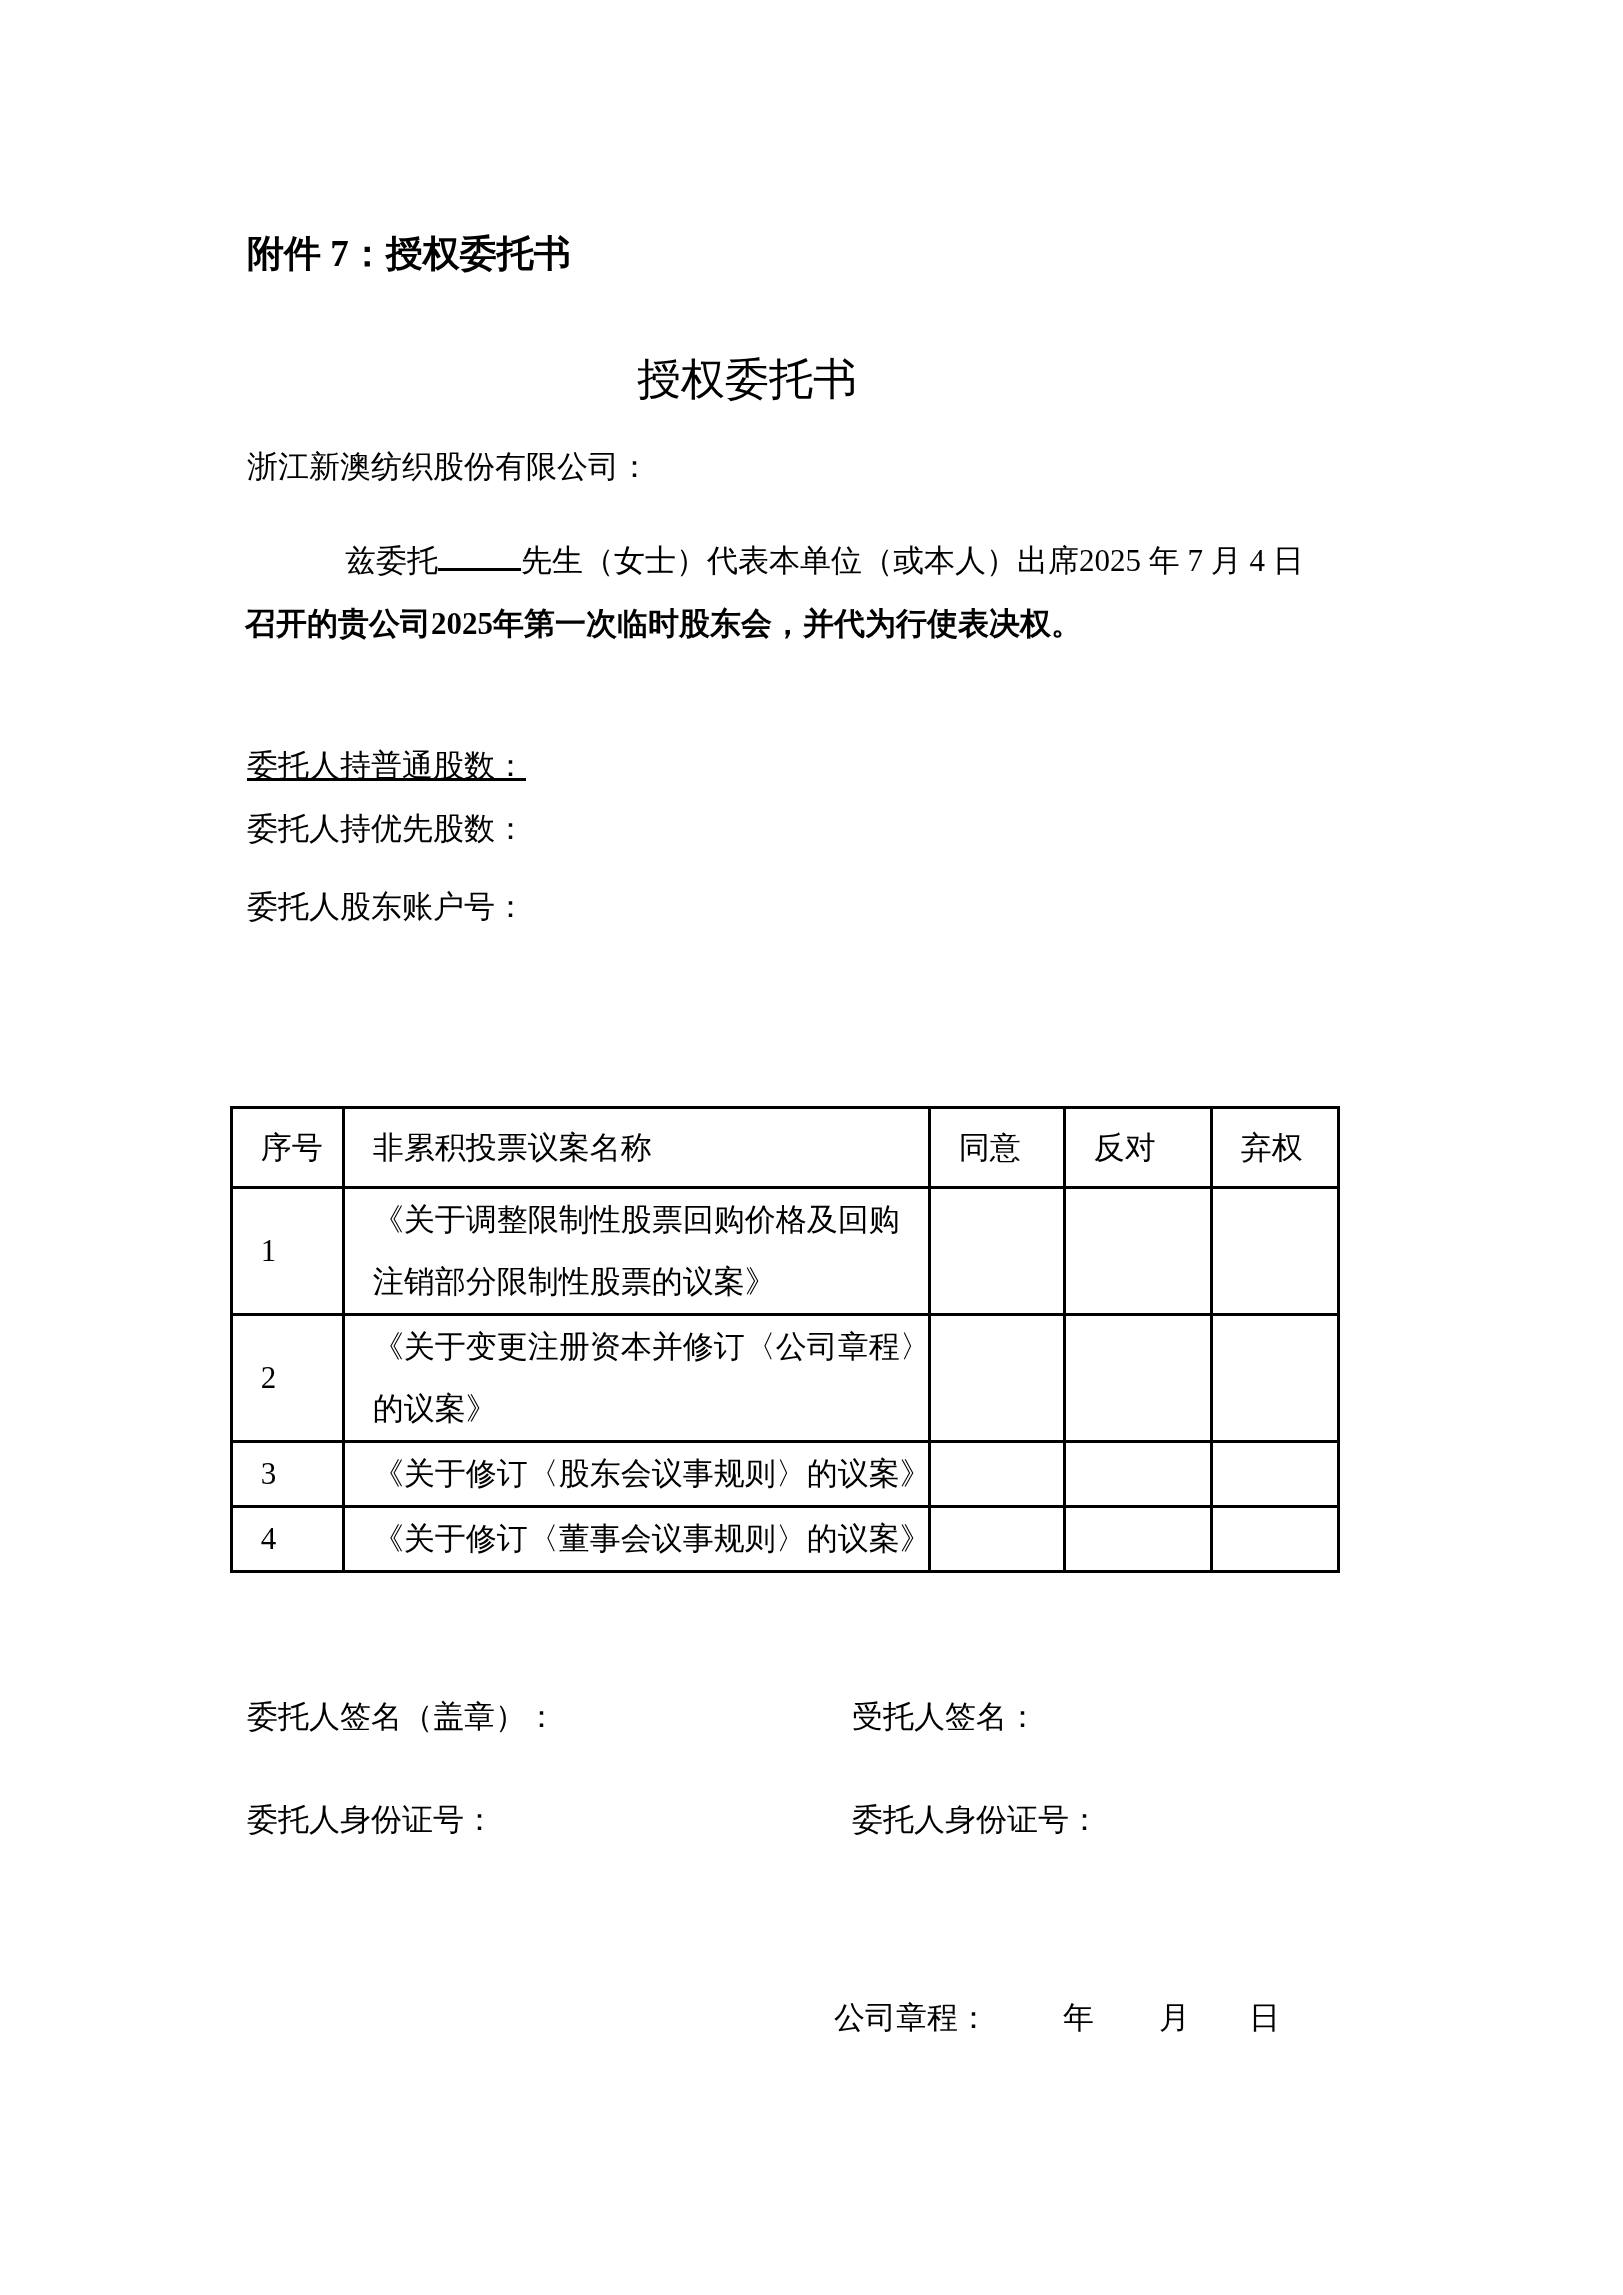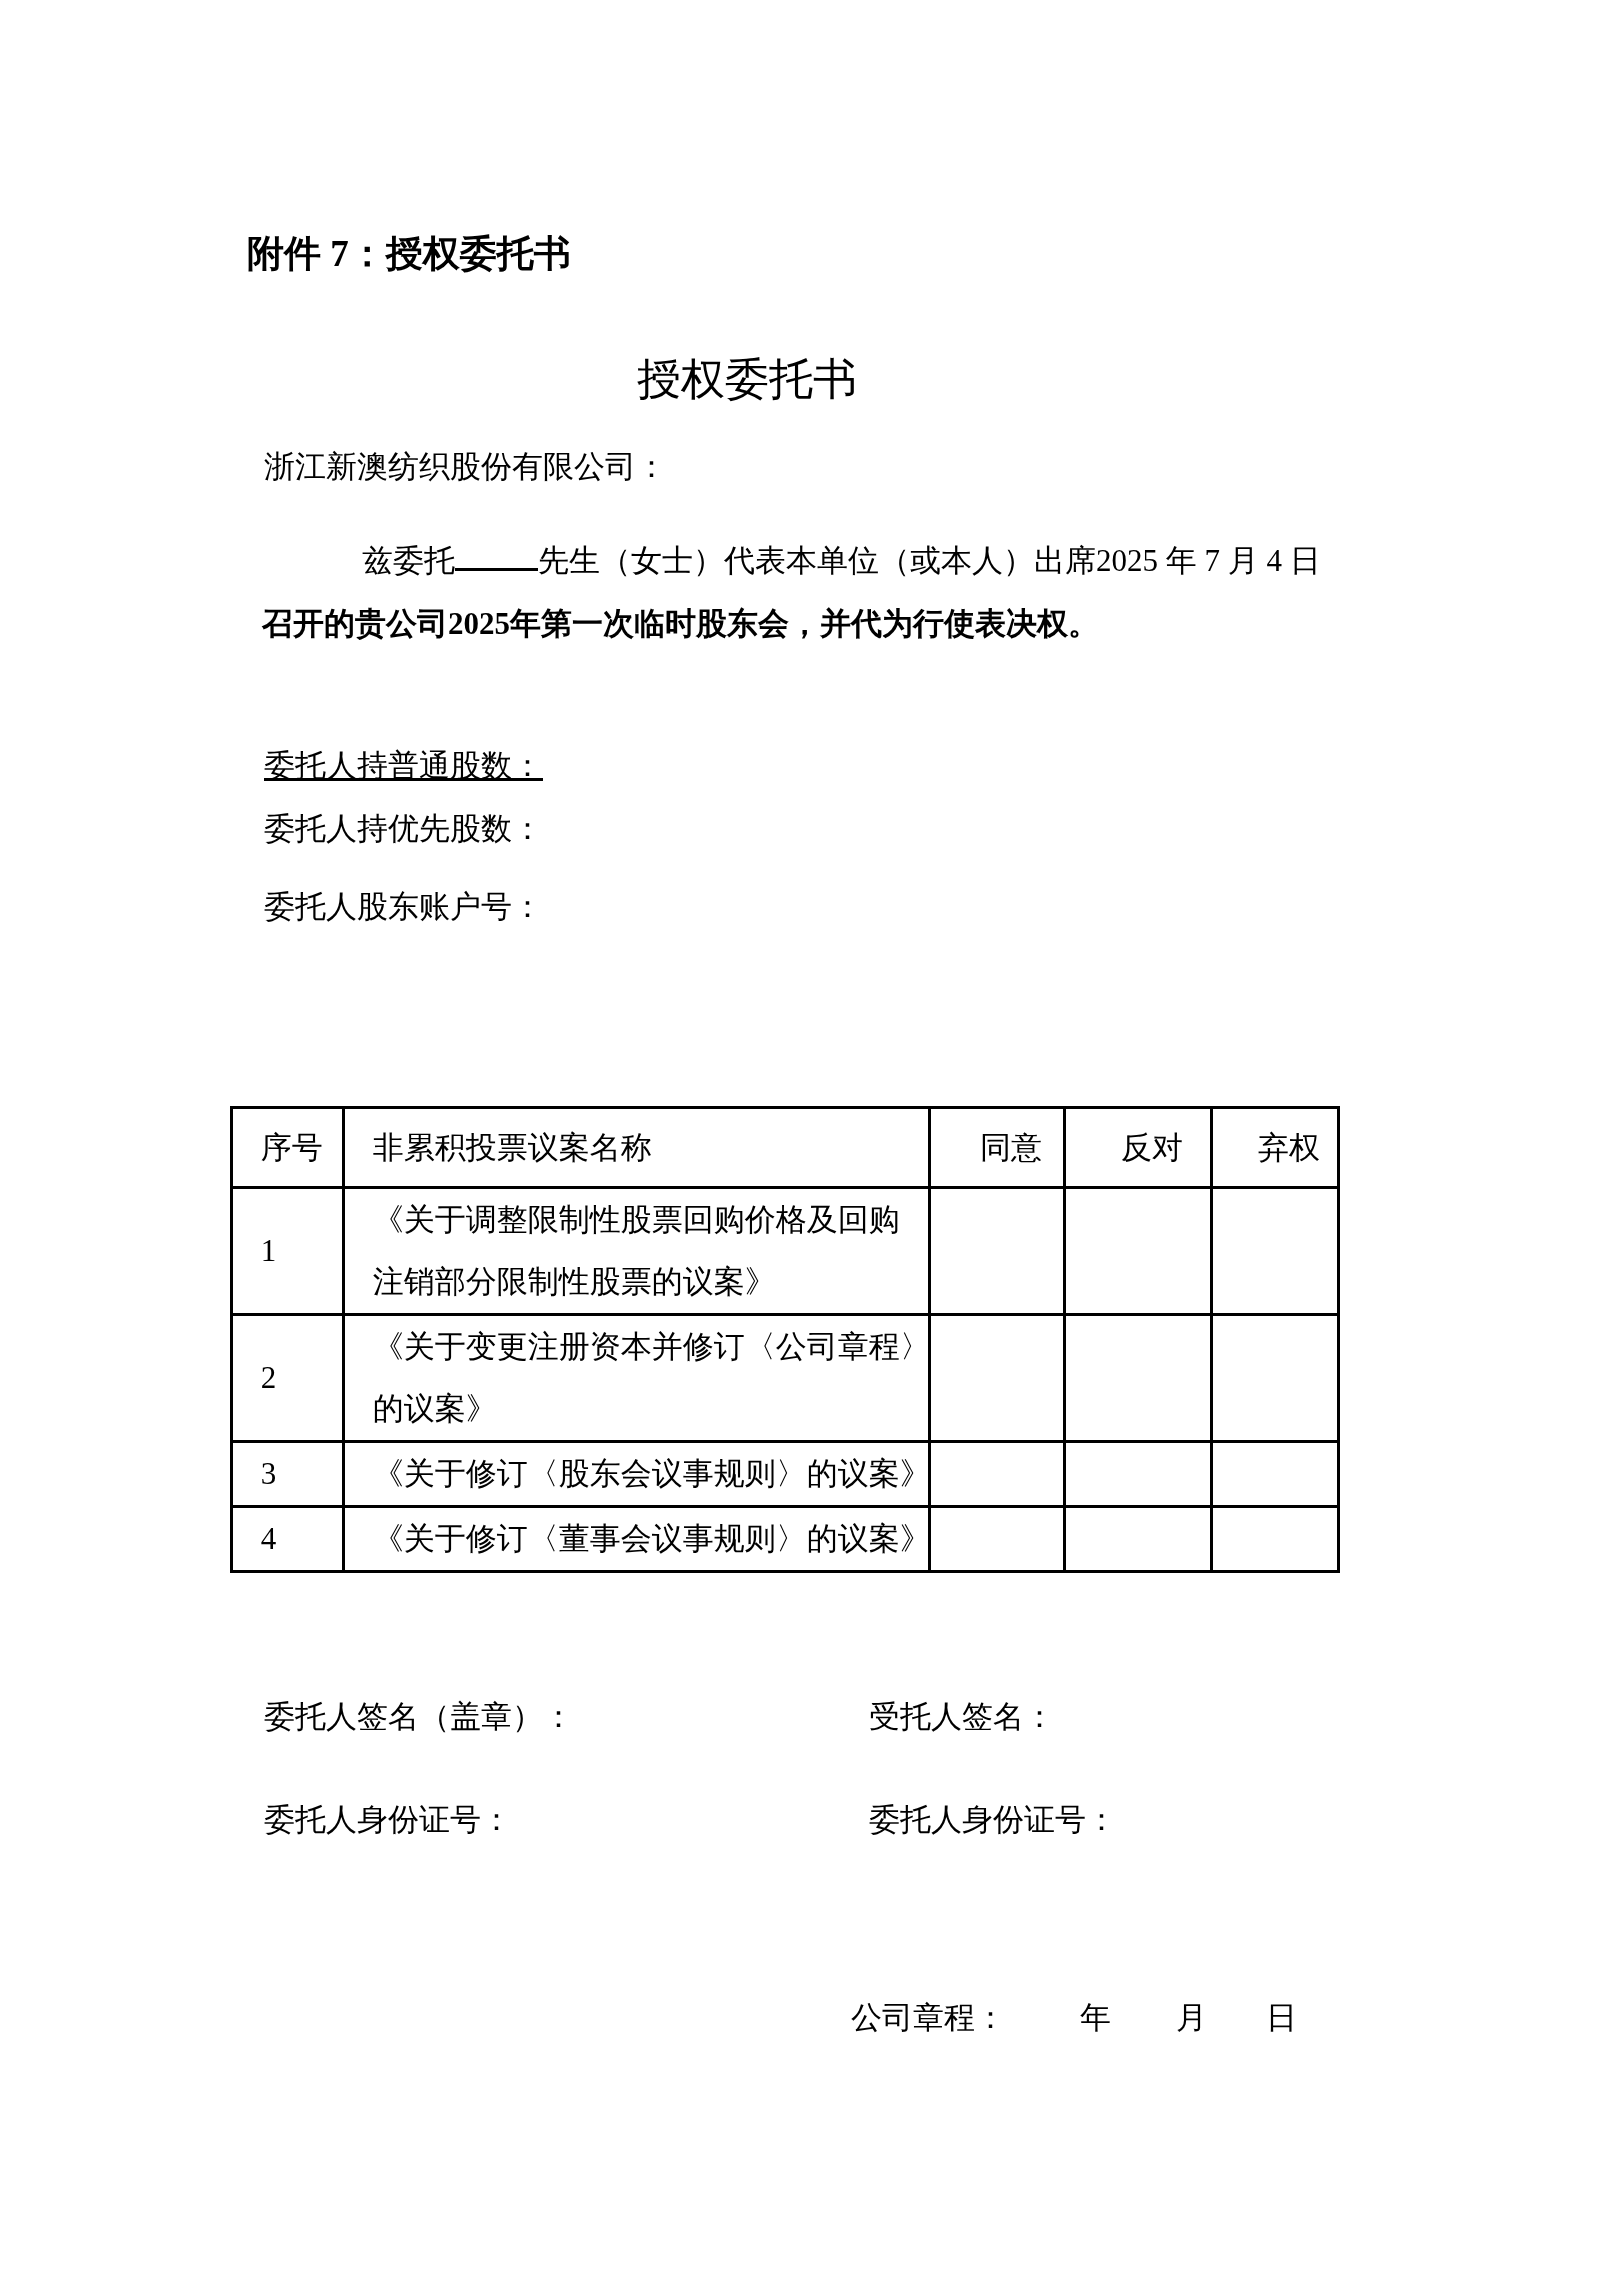--- a/index.html
+++ b/index.html
@@ -7,41 +7,41 @@
   body {
     width:1623px; height:2295px;
     position:relative;
     font-family:"Liberation Serif","DejaVu Serif",serif;
     color:#000000;
     overflow:hidden;
   }
   .abs { position:absolute; white-space:nowrap; }
   .t-attach { font-size:37px; font-weight:bold; line-height:1.1; }
   .t-doc    { font-size:44px; line-height:1.1; }
-  .t-body   { font-size:31px; line-height:1.1;margin-left:17px; }
+  .t-body   { font-size:31px; line-height:1.1; }
   .blank-line {
     display:inline-block;
     width:83px; height:29px;
     border-bottom:3.3px solid #000;
   }
   
   table.vote {
     position:absolute; left:230px; top:1106px;
     width:1107px;
     border-collapse:collapse; table-layout:fixed;
     font-size:31px;
   }
   table.vote td {
     border:3.9px solid #000000;
     vertical-align:middle;
     padding:0 0 0 11.8px;
     overflow:hidden;
   }
   td.c-no     { padding-left:9.2px; }
-  td.c-vote   { padding-left:15.7px;text-align:center; }
+  td.c-vote   { padding-left:15.7px; }
   .cell-line  { line-height:62px; white-space:nowrap;margin-left:16px; }
   tr.r-head   { height:80px; }
   tr.r-tall1  { height:124px; }
   tr.r-tall2  { height:127px; }
   tr.r-short  { height:63px; }
   .sig-right  { position:absolute; left:605px; top:0; white-space:nowrap; }
   .dl-gap-year  { margin-left:74px; }
   .dl-gap-month { margin-left:65px; }
   .dl-gap-day   { margin-left:59px; }
 </style>

